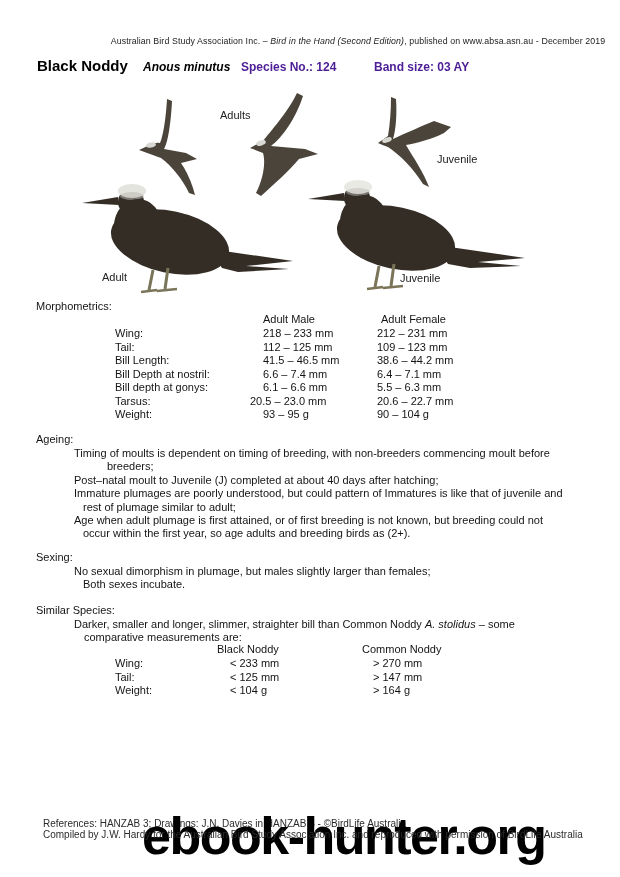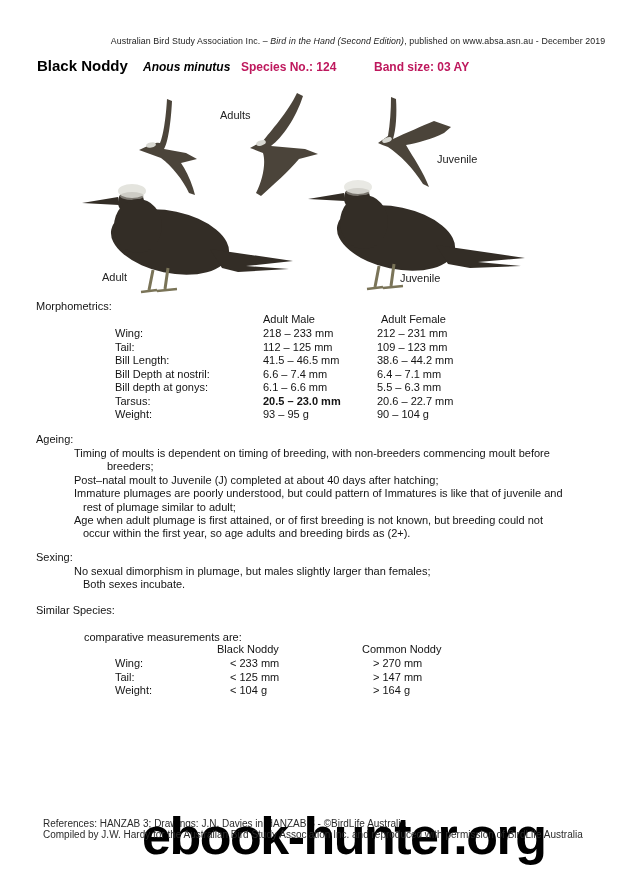--- a/index.html
+++ b/index.html
@@ -5,21 +5,21 @@
   html,body{margin:0;padding:0;background:#ffffff;}
   .page{
     position:relative;width:620px;height:877px;background:#ffffff;
     overflow:hidden;font-family:"Liberation Sans","DejaVu Sans",sans-serif;
     color:#1a1a1a;
   }
   .abs{position:absolute;white-space:nowrap;}
   .hdr{font-size:8.8px;color:#222;letter-spacing:0.1px;}
   .title-common{font-size:15px;font-weight:bold;color:#000;}
   .title-sci{font-size:12px;font-weight:bold;font-style:italic;color:#000;}
-  .title-meta{font-size:12px;font-weight:bold;color:#be185d;}
+  .title-meta{font-size:12px;font-weight:bold;color:#4c1d95;}
   .body-txt{font-size:11px;color:#141414;}
   .fig-label{font-size:11px;color:#222;}
   .sec-head{font-size:11px;color:#141414;}
   .wm{
     font-size:52px;font-weight:bold;color:#000;letter-spacing:-1.5px;
     line-height:1.0;
   }
   .footnote{font-size:10px;color:#2b2b2b;}
   svg{display:block;}
   .it{font-style:italic;}
@@ -108,21 +108,21 @@
       <span class="abs body-txt" style="left:263px;">6.6 – 7.4 mm</span>
       <span class="abs body-txt" style="left:377px;">6.4 – 7.1 mm</span>
     </div>
     <div class="abs" style="top:54px;width:620px;">
       <span class="abs body-txt" style="left:115px;">Bill depth at gonys:</span>
       <span class="abs body-txt" style="left:263px;">6.1 – 6.6 mm</span>
       <span class="abs body-txt" style="left:377px;">5.5 – 6.3 mm</span>
     </div>
     <div class="abs" style="top:67.5px;width:620px;">
       <span class="abs body-txt" style="left:115px;">Tarsus:</span>
-      <span class="abs body-txt" style="left:263px;font-weight:bold;">20.5 – 23.0 mm</span>
+      <span class="abs body-txt" style="left:250px;">20.5 – 23.0 mm</span>
       <span class="abs body-txt" style="left:377px;">20.6 – 22.7 mm</span>
     </div>
     <div class="abs" style="top:81px;width:620px;">
       <span class="abs body-txt" style="left:115px;">Weight:</span>
       <span class="abs body-txt" style="left:263px;">93 – 95 g</span>
       <span class="abs body-txt" style="left:377px;">90 – 104 g</span>
     </div>
   </div>
 
   <div class="abs sec-head" style="top:433px;left:36px;">Ageing:</div>
@@ -132,20 +132,21 @@
   <div class="abs body-txt" style="top:487.2px;left:74px;">Immature plumages are poorly understood, but could pattern of Immatures is like that of juvenile and</div>
   <div class="abs body-txt" style="top:500.6px;left:83px;">rest of plumage similar to adult;</div>
   <div class="abs body-txt" style="top:514px;left:74px;">Age when adult plumage is first attained, or of first breeding is not known, but breeding could not</div>
   <div class="abs body-txt" style="top:527.4px;left:83px;">occur within the first year, so age adults and breeding birds as (2+).</div>
 
   <div class="abs sec-head" style="top:551px;left:36px;">Sexing:</div>
   <div class="abs body-txt" style="top:565px;left:74px;">No sexual dimorphism in plumage, but males slightly larger than females;</div>
   <div class="abs body-txt" style="top:578.4px;left:83px;">Both sexes incubate.</div>
 
   <div class="abs sec-head" style="top:604px;left:36px;">Similar Species:</div>
+  <div class="abs body-txt" style="top:618px;left:74px;"><span>Darker, smaller and longer, slimmer, straighter bill than Common Noddy </span><span class="it">A. stolidus</span><span> – some</span></div>
   <div class="abs body-txt" style="top:631.4px;left:84px;">comparative measurements are:</div>
 
   <div class="abs body-txt" style="top:643px;left:217px;">Black Noddy</div>
   <div class="abs body-txt" style="top:643px;left:362px;">Common Noddy</div>
 
   <div class="abs" style="top:657px;left:0;width:620px;">
     <div class="abs" style="top:0px;width:620px;">
       <span class="abs body-txt" style="left:115px;">Wing:</span>
       <span class="abs body-txt" style="left:230px;">&lt; 233 mm</span>
       <span class="abs body-txt" style="left:373px;">&gt; 270 mm</span>

